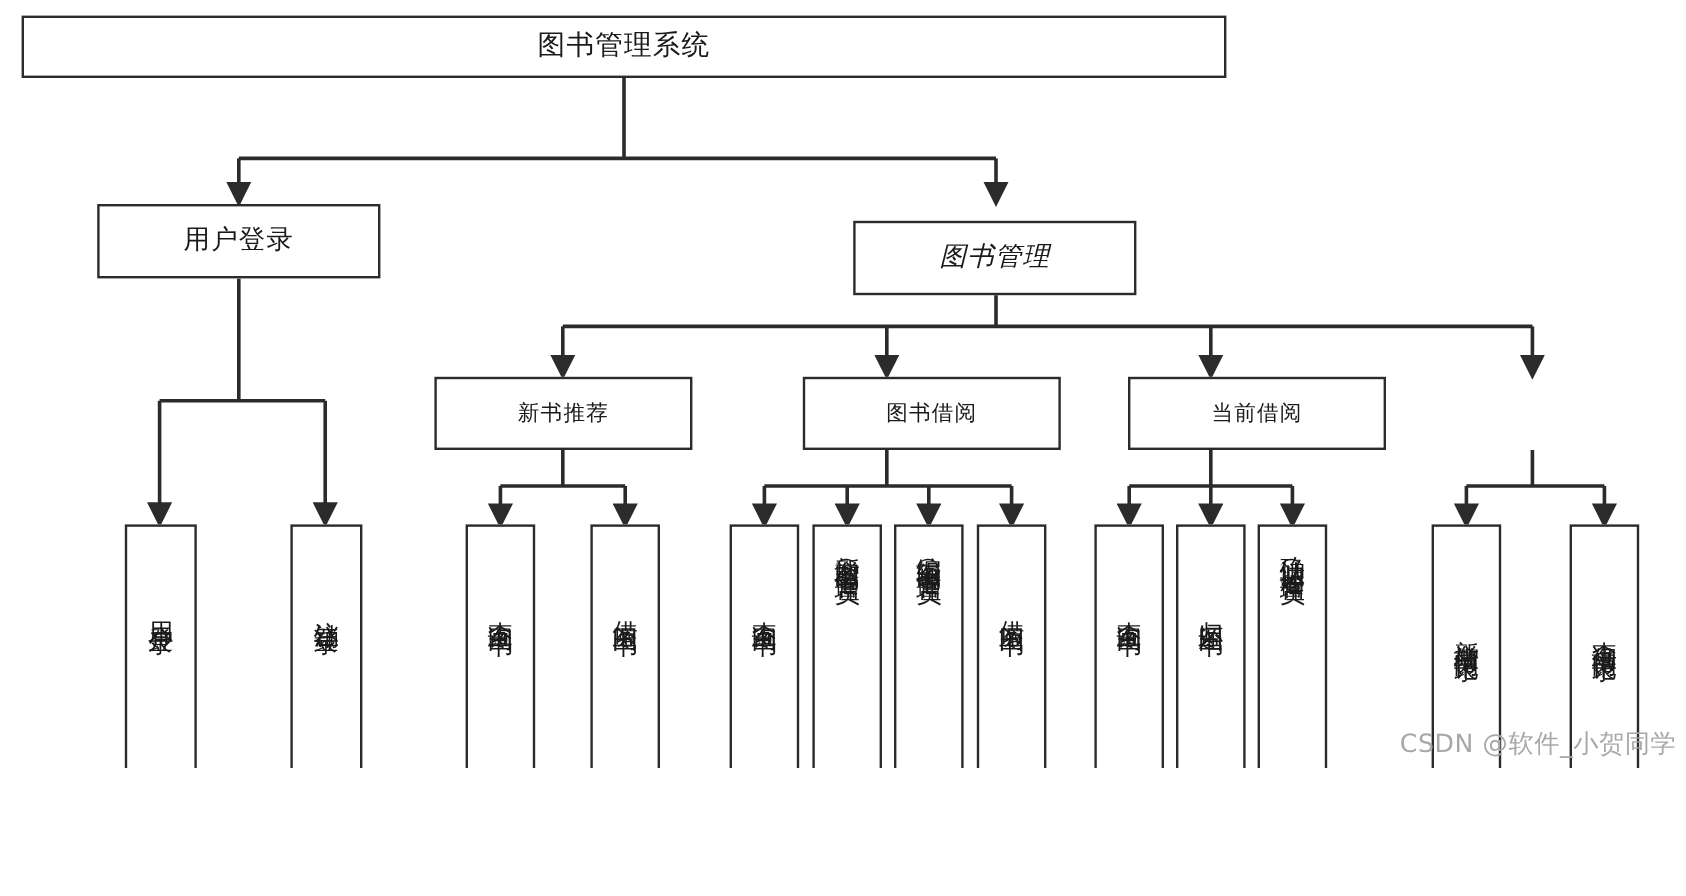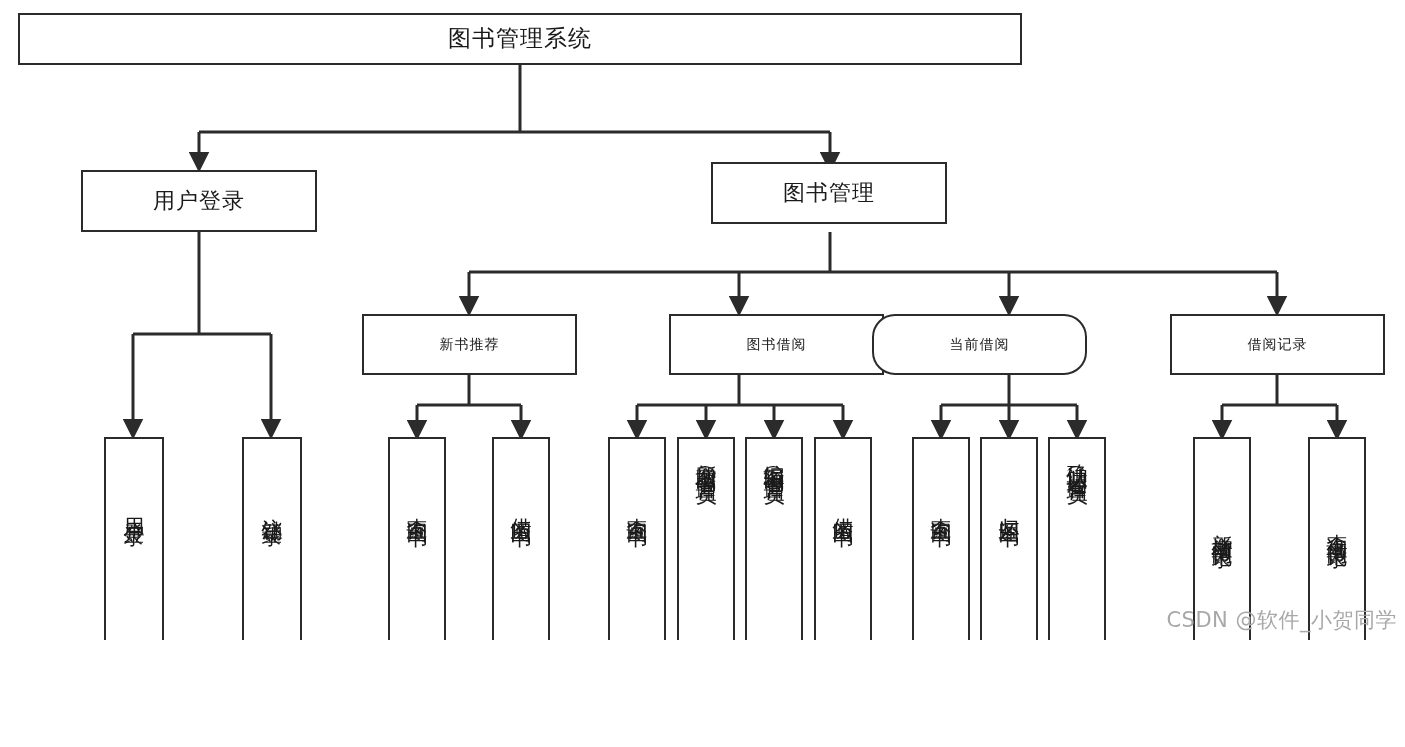--- a/index.html
+++ b/index.html
@@ -38,21 +38,21 @@
   .node-label {
     color: #1a1a1a;
     font-family: "DejaVu Sans", "Liberation Sans", sans-serif;
     letter-spacing: 1px;
     white-space: pre;
     text-align: center;
     line-height: 1.18;
   }
   .level-0 .node-label { font-size: 23px; }
   .level-1 .node-label { font-size: 22px; }
-  .level-2 .node-label { font-size: 14px; }
+  .level-2 .node-label { font-size: 18px; }
   .leaf .node-label {
     font-size: 21px;
     writing-mode: vertical-rl;
     text-orientation: upright;
     letter-spacing: 3px;
     line-height: 1.05;
   }
   .leaf {
     align-items: flex-start;
     justify-content: center;
@@ -127,35 +127,32 @@
     </g>
   </svg>
 
   <div class="node-box level-0" style="left:18px; top:13px; width:1004px; height:52px;">
     <span class="node-label">图书管理系统</span>
   </div>
 
   <div class="node-box level-1" style="left:81px; top:170px; width:236px; height:62px;">
     <span class="node-label">用户登录</span>
   </div>
-  <div class="node-box level-1" style="left:711px; top:162px; width:236px; height:62px;">
+  <div class="node-box level-1" style="left:711px; top:184px; width:236px; height:62px;font-style:italic;">
     <span class="node-label">图书管理</span>
   </div>
 
   <div class="node-box level-2" style="left:362px; top:314px; width:215px; height:61px;">
     <span class="node-label">新书推荐</span>
   </div>
   <div class="node-box level-2" style="left:632px; top:314px; width:215px; height:61px;margin-left:37px;">
     <span class="node-label">图书借阅</span>
   </div>
-  <div class="node-box level-2" style="left:872px; top:314px; width:215px; height:61px;border-radius:23px;">
+  <div class="node-box level-2" style="left:940px; top:314px; width:215px; height:61px;">
     <span class="node-label">当前借阅</span>
-  </div>
-  <div class="node-box level-2" style="left:1170px; top:314px; width:215px; height:61px;">
-    <span class="node-label">借阅记录</span>
   </div>
 
   <div class="node-box leaf pad-mid" style="left:104px; top:437px; width:60px; height:296px;">
     <span class="node-label">用户登录</span>
   </div>
   <div class="node-box leaf pad-mid" style="left:242px; top:437px; width:60px; height:296px;">
     <span class="node-label">注销登录</span>
   </div>
 
   <div class="node-box leaf pad-mid" style="left:388px; top:437px; width:58px; height:296px;">

